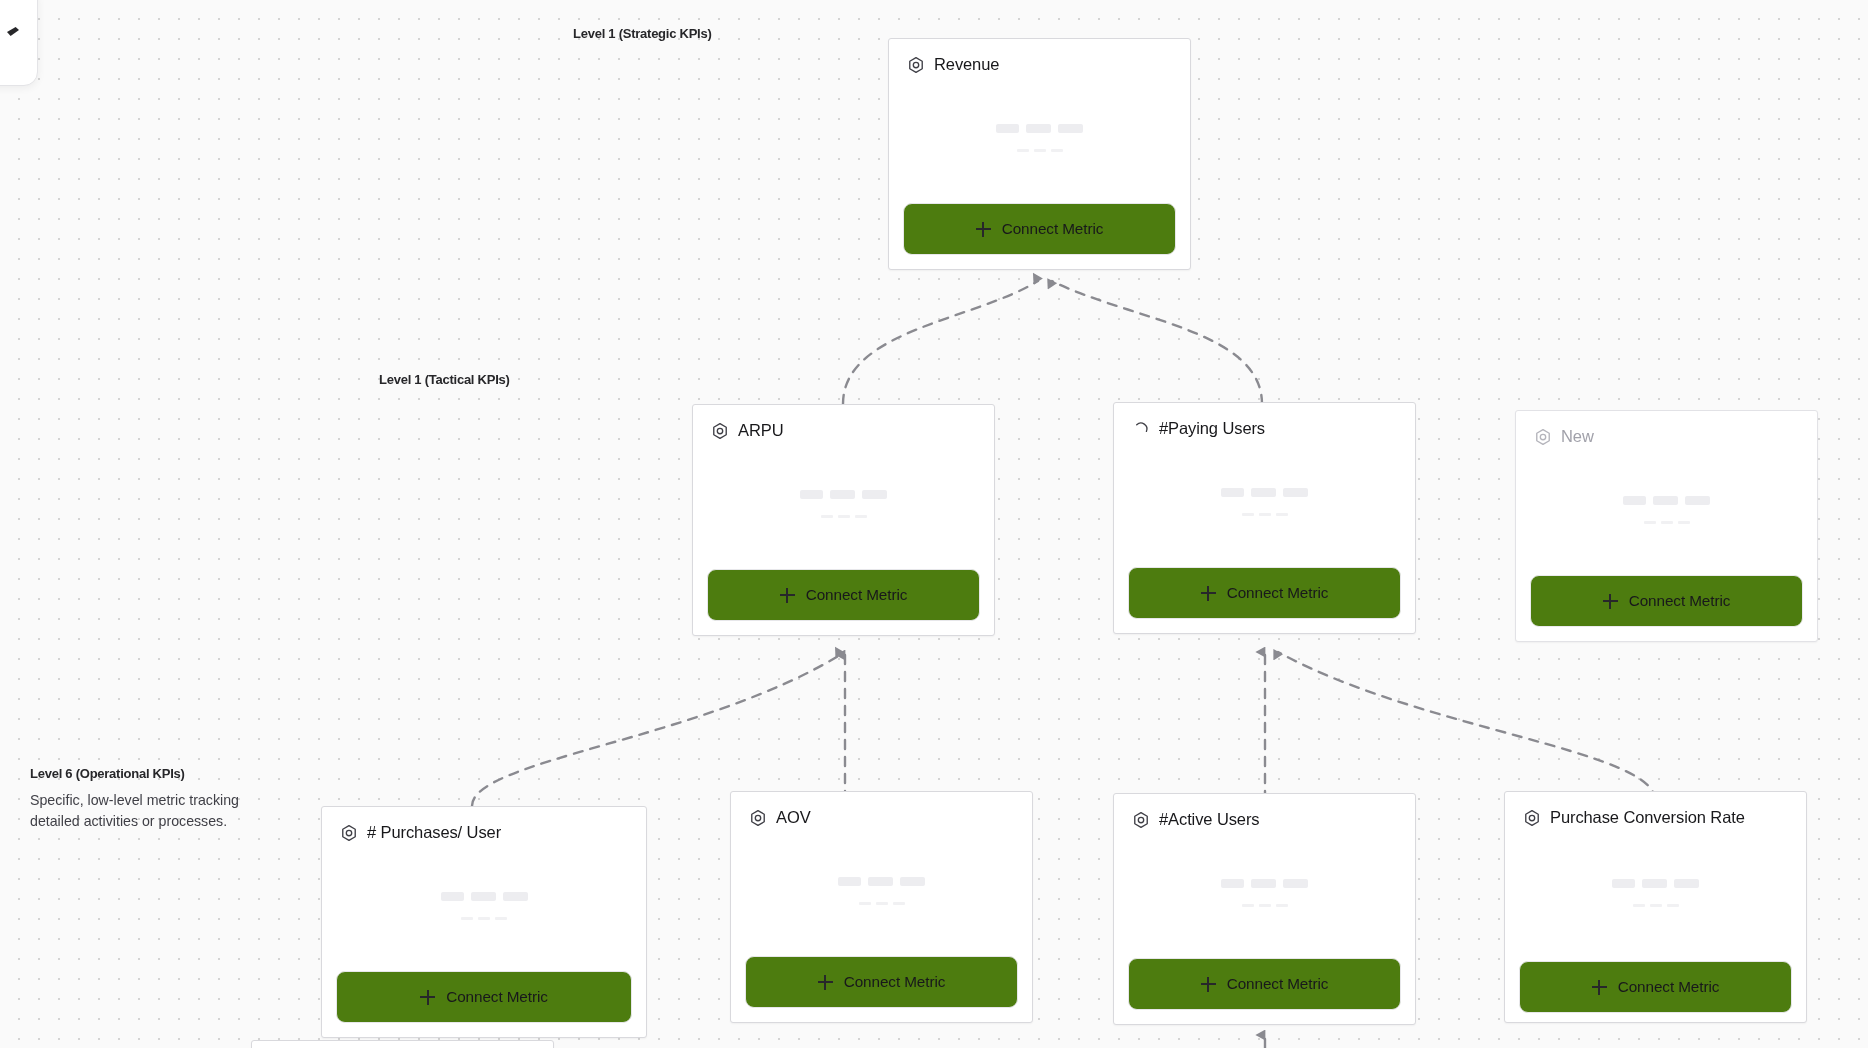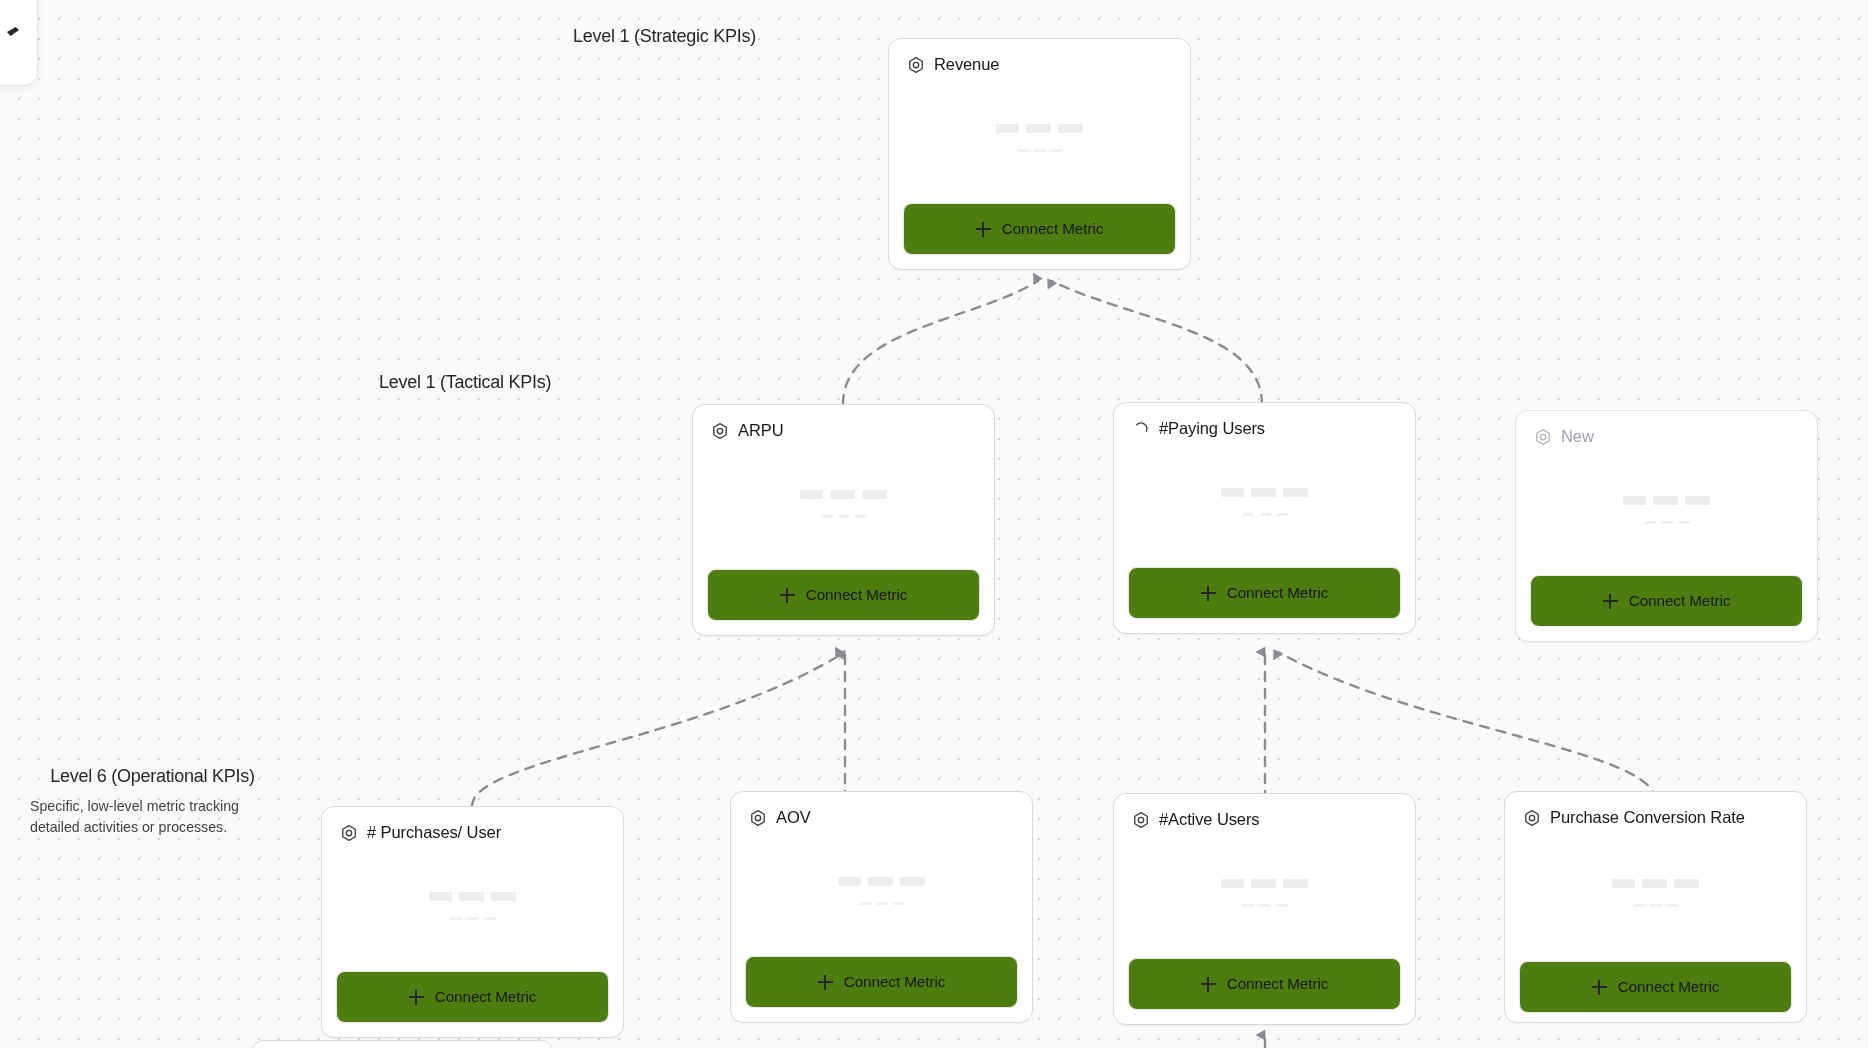--- a/index.html
+++ b/index.html
@@ -33,41 +33,40 @@
     pointer-events: none;
     z-index: 1;
   }
 
   
   .level-block {
     position: absolute;
     z-index: 2;
   }
   .level-title {
-    font-size: 18px;
-    font-weight: 400;
+    font-size: 13px;
+    font-weight: 700;
     color: #27272a;
     letter-spacing: -0.25px;
     white-space: nowrap;
-    text-align: center;
   }
   .level-desc {
     margin-top: 9px;
     font-size: 14.2px;
     line-height: 1.45;
     color: #3f3f46;
     max-width: 245px;
   }
 
   
   .card {
     position: absolute;
     background: #ffffff;
     border: 1px solid #d9d9dd;
-    border-radius: 13px;
+    border-radius: 3px;
     box-shadow: 0 1px 2px rgba(0,0,0,0.045);
     z-index: 3;
     display: flex;
     flex-direction: column;
     padding: 14px 14px 14px 14px;
   }
   .card.ghost {
     border-color: #e2e2e6;
   }
 
@@ -328,21 +327,21 @@
         <span class="sk-bar tiny"></span>
         <span class="sk-bar tiny"></span>
       </div>
     </div>
     <div class="connect-btn">
       <span class="plus-icon"></span>
       <span class="connect-label">Connect Metric</span>
     </div>
   </div>
 
-  <div class="card" id="card-purchases-per-user" style="left:321px; top:806px; width:303px; height:232px;">
+  <div class="card" id="card-purchases-per-user" style="left:321px; top:806px; width:326px; height:232px;">
     <div class="card-head">
       <span class="card-icon">
         <svg viewBox="0 0 24 24" fill="none" stroke="currentColor" stroke-width="1.8" stroke-linecap="round" stroke-linejoin="round">
           <path d="M12 2.2 20.3 7v10L12 21.8 3.7 17V7z"></path>
           <circle cx="12" cy="12" r="3.6"></circle>
         </svg>
       </span>
       <span class="card-title"># Purchases/ User</span>
     </div>
     <div class="card-body">

